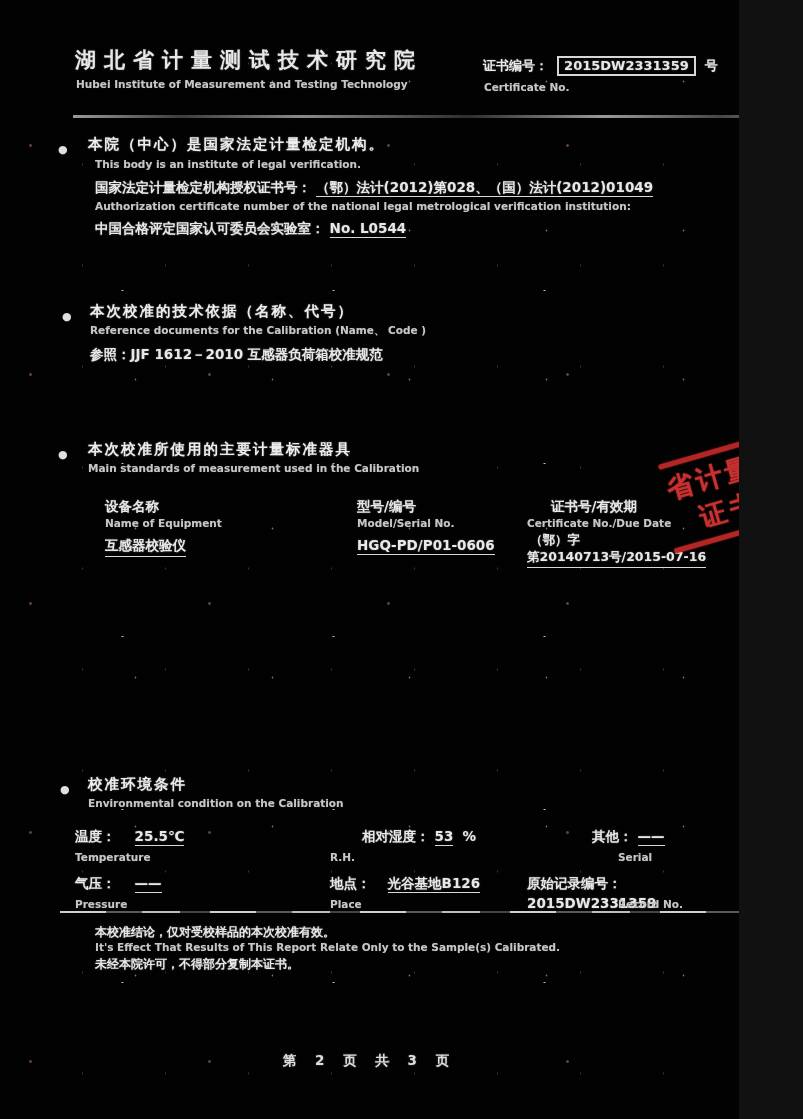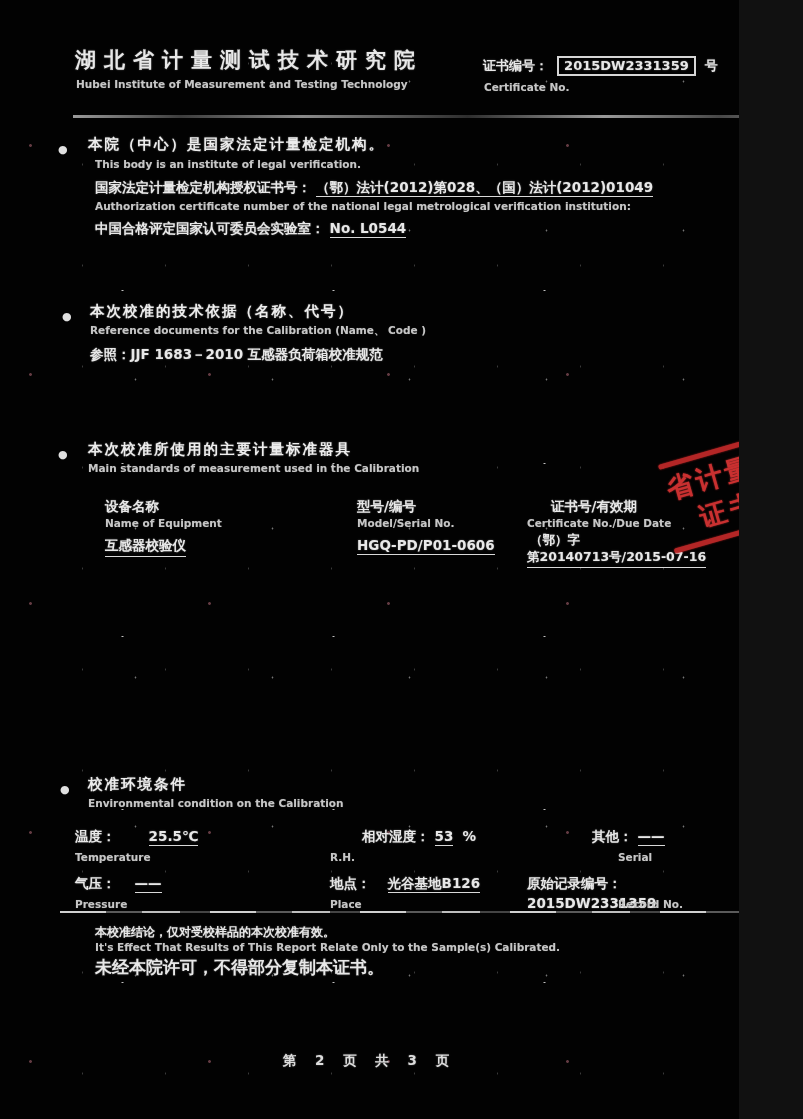--- a/index.html
+++ b/index.html
@@ -61,21 +61,21 @@
   <div class="abs en" style="left:95px; top:200px;">Authorization certificate number of the national legal metrological verification institution:</div>
 
   <div class="abs" style="left:95px; top:218px;">
     <span class="cn">中国合格评定国家认可委员会实验室：</span>
     <span class="cn u">No. L0544</span>
   </div>
 
   <span class="abs bullet" style="left:62px; top:305px;"></span>
   <div class="abs cn-title" style="left:90px; top:302px;">本次校准的技术依据（名称、代号）</div>
   <div class="abs en" style="left:90px; top:324px;">Reference documents for the Calibration (Name、 Code )</div>
-  <div class="abs cn" style="left:90px; top:346px;">参照：JJF 1683－2010 互感器负荷箱校准规范</div>
+  <div class="abs cn" style="left:90px; top:346px;">参照：JJF 1612－2010 互感器负荷箱校准规范</div>
 
   <span class="abs bullet" style="left:58px; top:443px;"></span>
   <div class="abs cn-title" style="left:88px; top:440px;">本次校准所使用的主要计量标准器具</div>
   <div class="abs en" style="left:88px; top:462px;">Main standards of measurement used in the Calibration</div>
 
   <div class="abs cn" style="left:105px; top:498px;">设备名称</div>
   <div class="abs en" style="left:105px; top:517px;">Name of Equipment</div>
   <div class="abs cn" style="left:357px; top:498px;">型号/编号</div>
   <div class="abs en" style="left:357px; top:517px;">Model/Serial No.</div>
   <div class="abs cn" style="left:527px; top:498px;margin-left:24px;">证书号/有效期</div>
@@ -93,21 +93,21 @@
     <div class="t2">证书骑缝</div>
     <div class="bar" style="width:245px; margin-left:-8px;"></div>
   </div>
 
   <span class="abs bullet" style="left:60px; top:778px;"></span>
   <div class="abs cn-title" style="left:88px; top:775px;">校准环境条件</div>
   <div class="abs en" style="left:88px; top:797px;">Environmental condition on the Calibration</div>
 
   <div class="abs" style="left:75px; top:826px;">
     <span class="cn">温度：</span>
-    <span class="cn u" style="margin-left:28px;">25.5℃</span>
+    <span class="cn u" style="margin-left:14px;">25.5℃</span>
   </div>
   <div class="abs en" style="left:75px; top:851px;">Temperature</div>
 
   <div class="abs" style="left:330px; top:826px;margin-left:32px;">
     <span class="cn">相对湿度：</span>
     <span class="cn u">53</span>
     <span class="cn" style="margin-left:4px;">%</span>
   </div>
   <div class="abs en" style="left:330px; top:851px;">R.H.</div>
 
@@ -132,17 +132,17 @@
   <div class="abs" style="left:527px; top:873px;">
     <span class="cn">原始记录编号：</span>
     <span class="cn u">2015DW2331359</span>
   </div>
   <div class="abs en" style="left:618px; top:898px;">Record No.</div>
 
   <div class="abs hrule2" style="left:60px; top:911px; width:730px;"></div>
 
   <div class="abs cn" style="left:95px; top:924px; font-size:12px;">本校准结论，仅对受校样品的本次校准有效。</div>
   <div class="abs en" style="left:95px; top:941px;">It's Effect That  Results  of This Report Relate Only to  the Sample(s) Calibrated.</div>
-  <div class="abs cn" style="left:95px; top:956px; font-size:17px;">未经本院许可，不得部分复制本证书。</div>
+  <div class="abs cn" style="left:95px; top:956px; font-size:12px;">未经本院许可，不得部分复制本证书。</div>
 
   <div class="footer">第 2 页 共 3 页</div>
 
 </div>
 
 </body></html>

